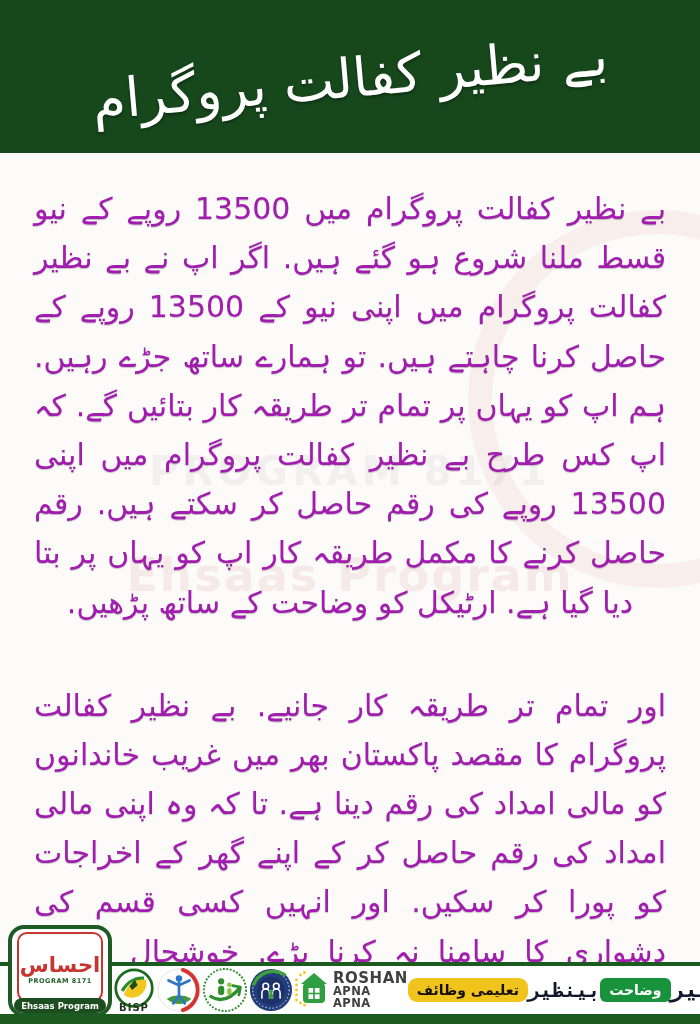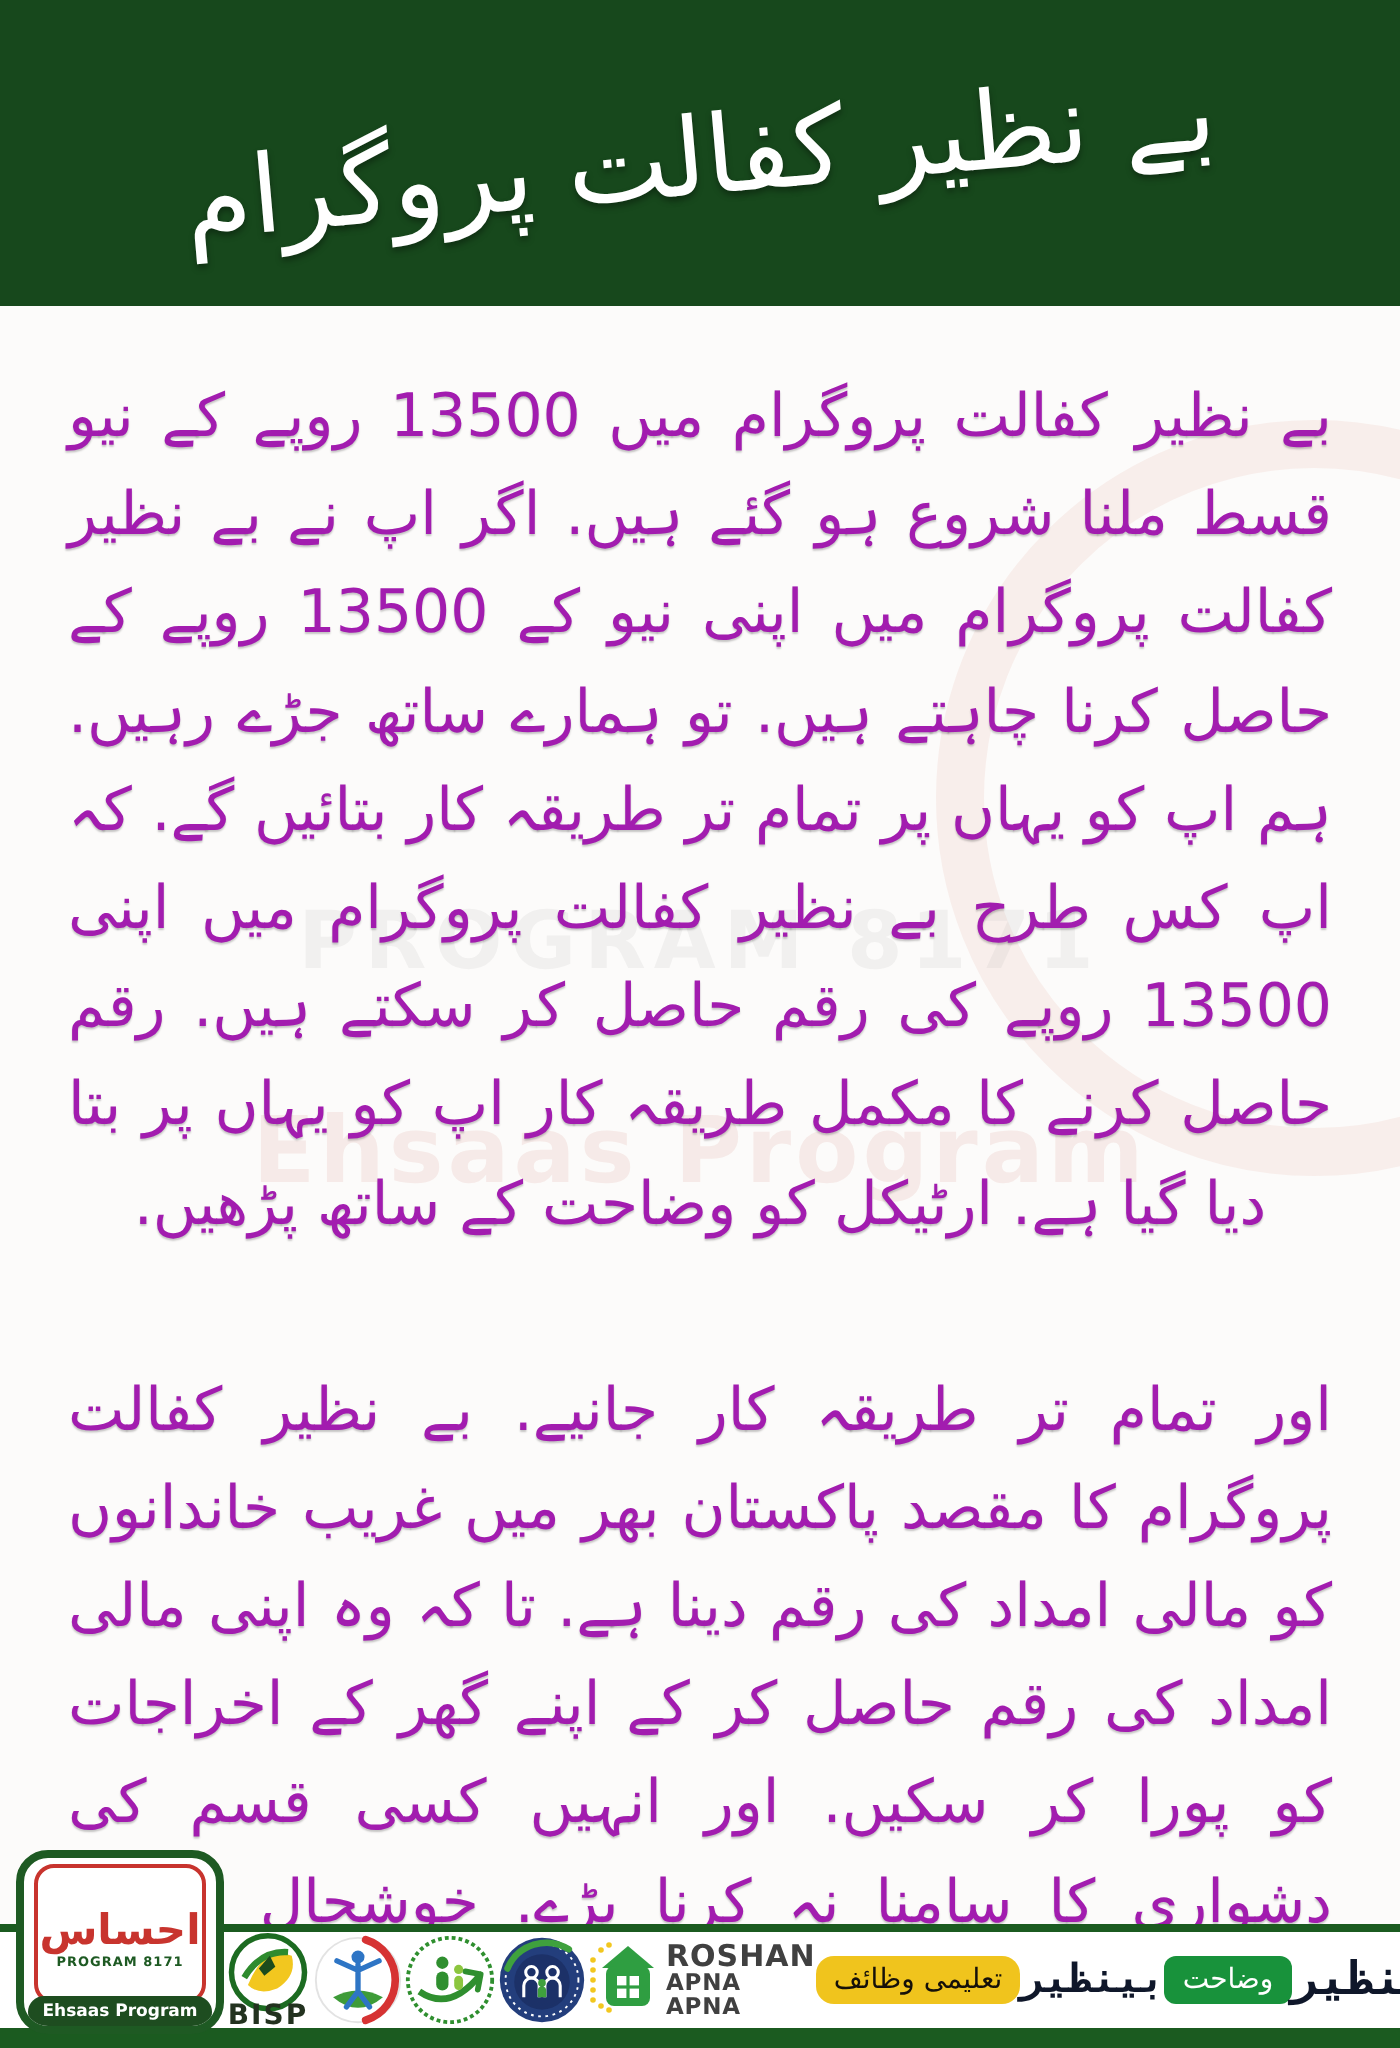--- a/index.html
+++ b/index.html
@@ -66,26 +66,26 @@
     background:#ffffff;
     border-top:4px solid #1b5b20;
     border-bottom:10px solid #1b5b20;
     box-sizing:border-box;
   }
   .footer-row{
     position:absolute;left:112px;right:4px;top:966px;height:48px;
     display:flex;align-items:center;justify-content:space-between;
   }
   .logo-cell{display:flex;flex-direction:column;align-items:center;line-height:1;}
-  .bisp-label{font-size:14px;font-weight:bold;color:#23321f;margin-top:-7px;letter-spacing:1px;}
+  .bisp-label{font-size:10px;font-weight:bold;color:#23321f;margin-top:-7px;letter-spacing:1px;}
   .roshan-group{display:flex;align-items:center;gap:5px;}
   .roshan-text{display:flex;flex-direction:column;line-height:1;color:#404040;}
   .roshan-line1{font-size:15px;font-weight:800;letter-spacing:.5px;}
   .roshan-line2{font-size:11.5px;font-weight:800;letter-spacing:.4px;}
-  .pill{direction:rtl;font-weight:normal;white-space:nowrap;}
+  .pill{direction:rtl;font-weight:bold;white-space:nowrap;}
   .pill.yellow{background:#f0c41d;color:#151009;border-radius:9px;padding:4px 9px;font-size:14px;}
   .pill.green{background:#18923b;color:#ffffff;border-radius:6px;padding:4px 9px;font-size:14px;}
   .benazir-red{color:#0f172a;font-weight:bold;direction:rtl;white-space:nowrap;font-family:Liberation Mono, monospace;}
   .benazir-red.b1{font-size:20px;}
   .benazir-red.b2{font-size:23px;}
 
   
   .ehsaas-box{
     position:absolute;left:8px;top:925px;width:104px;height:92px;
     background:#ffffff;

